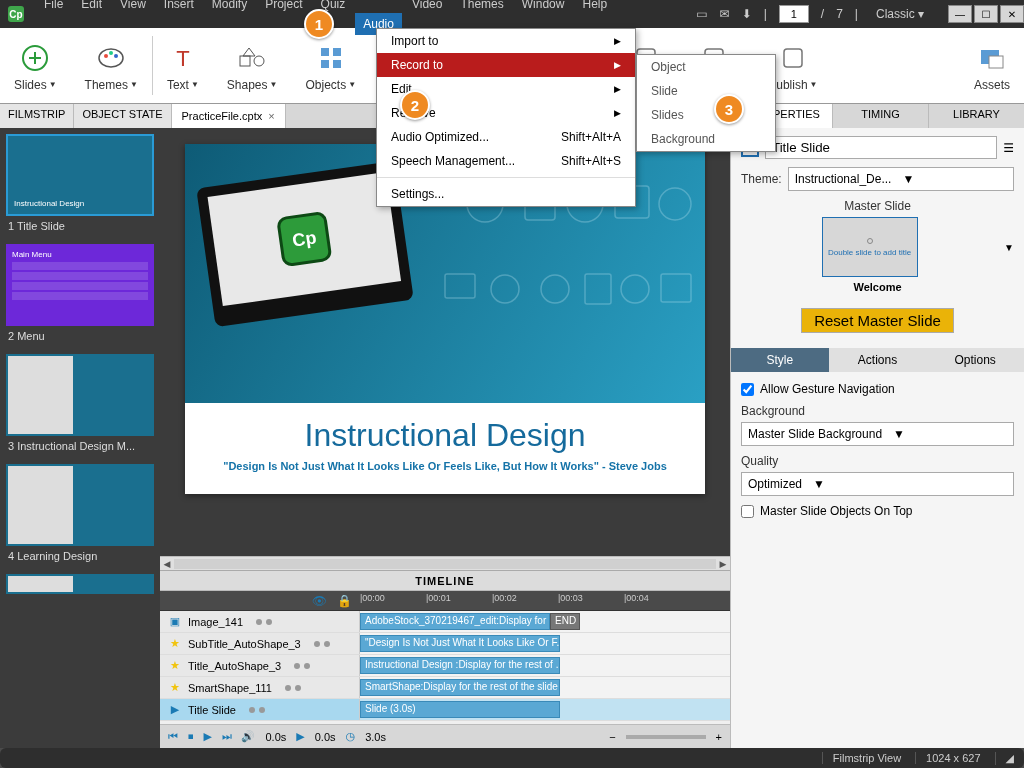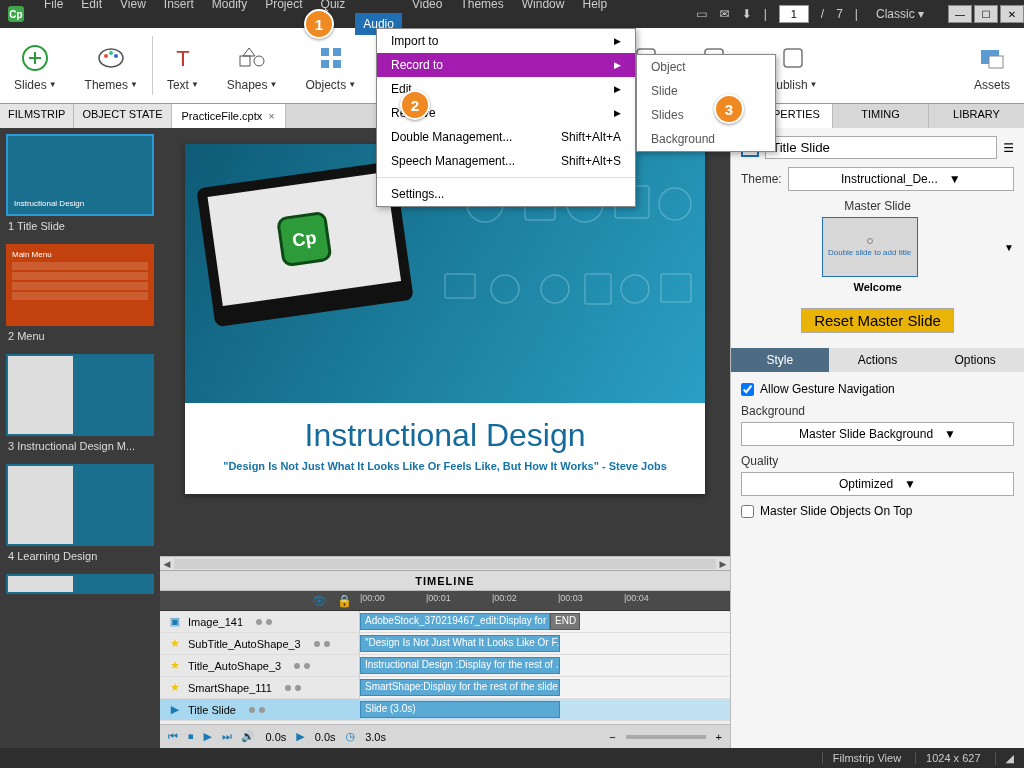--- a/index.html
+++ b/index.html
@@ -96,30 +96,30 @@
 .props .lbl { color:#333;}
 .master-slide { text-align:center; margin:6px 0;}
 .master-slide .ms-thumb { width:96px; height:60px; margin:4px auto; border:1px solid #1f6fb2; background:#d7d7d7; display:flex; flex-direction:column; align-items:center; justify-content:center; font-size:8px; color:#1f6fb2;}
 .master-slide .ms-name { font-size:11px; font-weight:bold;}
 .reset-btn { display:block; margin:15px auto; padding:3px 12px; border:1px solid #aaa; background:#eab308; font-size:15px;}
 .sub-tabs { display:flex; margin:10px -10px 10px; }
 .sub-tabs .st { flex:1; text-align:center; padding:5px 0; background:#e0e0e0; font-size:12px;}
 .sub-tabs .st.active { background:#4d6b82; color:#fff;}
 .checkbox-row { display:flex; align-items:center; gap:6px; margin:8px 0;}
 .prop-label { color:#333; margin-top:8px; margin-bottom:4px;}
-.dropdown { width:100%; padding:4px 6px; border:1px solid #aaa; background:#fff; display:flex; justify-content:center; align-items:center;gap:11px;}
-
-
-.status-bar { height:20px; background:#2e2e2e; color:#ccc; font-size:11px; display:flex; align-items:center; justify-content:flex-end; gap:14px; padding:0 10px;}
+.dropdown { width:100%; padding:4px 6px; border:1px solid #aaa; background:#fff; display:flex; justify-content:flex-start; align-items:center;gap:11px;}
+
+
+.status-bar { height:20px; background:#2e2e2e; color:#ccc; font-size:11px; display:flex; align-items:center; justify-content:flex-end; gap:14px; padding:0 10px;border-radius:6px;}
 .status-bar .cell { border-left:1px solid #555; padding-left:10px;}
 
 
 .dropdown-menu { position:absolute; background:#fff; border:1px solid #888; box-shadow:2px 2px 6px rgba(0,0,0,.3); font-size:12px; z-index:100; min-width:260px;}
 .dropdown-menu .dm-item { padding:5px 14px; display:flex; justify-content:space-between; align-items:center;}
-.dropdown-menu .dm-item.highlighted { background:#a21caf; color:#fff;}
+.dropdown-menu .dm-item.highlighted { background:#b91c1c; color:#fff;}
 .dropdown-menu .dm-item .arrow { font-size:9px;}
 .dropdown-menu .dm-sep { height:1px; background:#ddd; margin:4px 0;}
 
 .submenu { position:absolute; background:#fff; border:1px solid #888; box-shadow:2px 2px 6px rgba(0,0,0,.3); font-size:12px; z-index:101; min-width:140px;}
 .submenu .sm-item { padding:5px 14px; color:#555;}
 
 
 .badge { position:absolute; width:30px; height:30px; background:#ef8a22; border-radius:50%; border:2px solid #fff; color:#fff; font-weight:bold; font-size:15px; display:flex; align-items:center; justify-content:center; z-index:200; box-shadow:0 1px 3px rgba(0,0,0,.4);}
 .badge::after { content:""; position:absolute; bottom:-4px; left:50%; transform:translateX(-50%); width:0; height:0; }
 
@@ -348,21 +348,21 @@
 <div class="main">
 
   <div class="filmstrip" id="filmstrip">
       <div class="thumb">
         <div class="img selected">
           <div class="thumb-title1">Instructional Design</div>
         </div>
         <div class="caption">1 Title Slide</div>
       </div>
       <div class="thumb">
-        <div class="img" style="background: #c2410c;">
+        <div class="img" style="background: #6d28d9;">
           <div class="thumb-menu">
             <div class="tm-title">Main Menu</div>
             <div class="tm-row"></div>
             <div class="tm-row"></div>
             <div class="tm-row"></div>
             <div class="tm-row"></div>
           </div>
         </div>
         <div class="caption">2 Menu</div>
       </div>
@@ -601,21 +601,21 @@
     </div>
     <div class="dm-item">
       <span>Edit</span>
       <span class="arrow">▶</span>
     </div>
     <div class="dm-item">
       <span>Remove</span>
       <span class="arrow">▶</span>
     </div>
     <div class="dm-item">
-      <span>Double Management...</span>
+      <span>Audio Optimized...</span>
       <span>Shift+Alt+A</span>
     </div>
     <div class="dm-item">
       <span>Speech Management...</span>
       <span>Shift+Alt+S</span>
     </div>
     <div class="dm-sep"></div>
     <div class="dm-item">
       <span>Settings...</span>
     </div>

